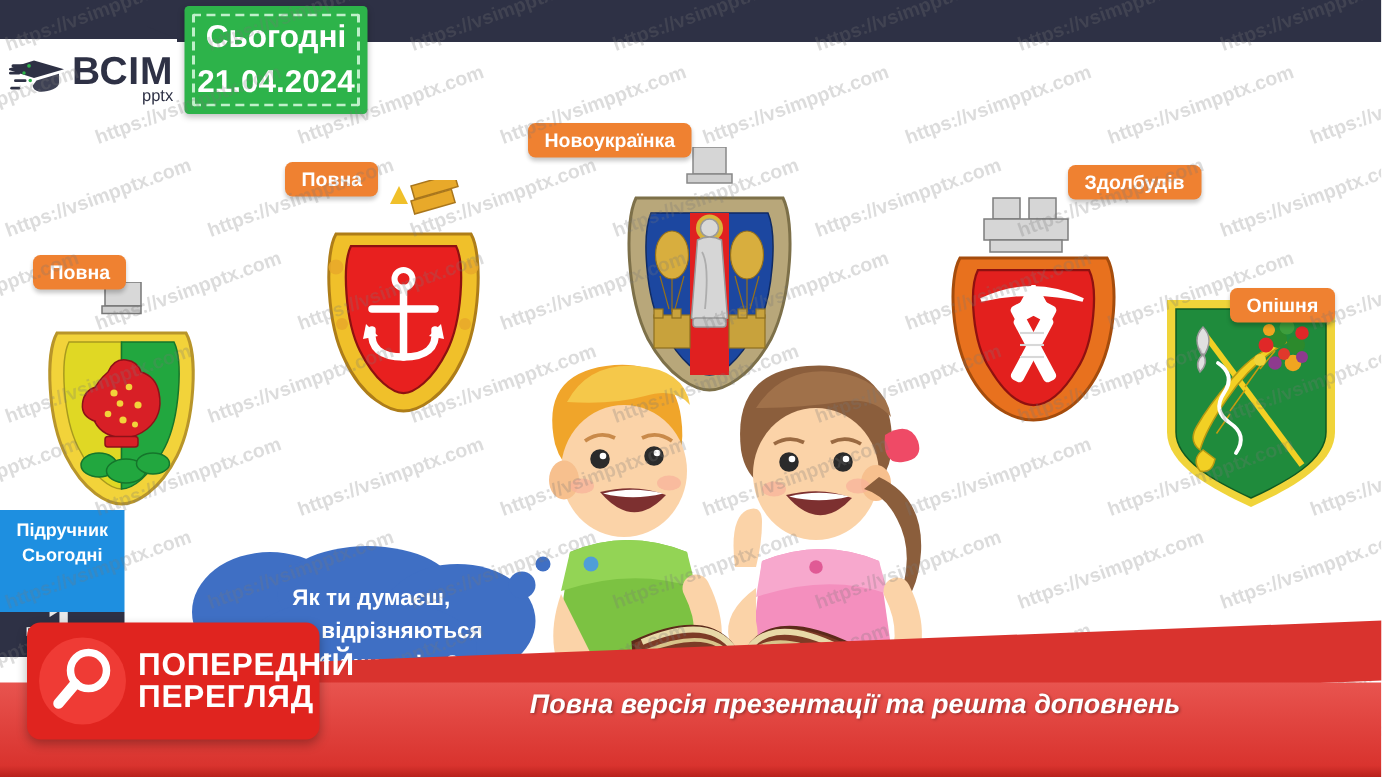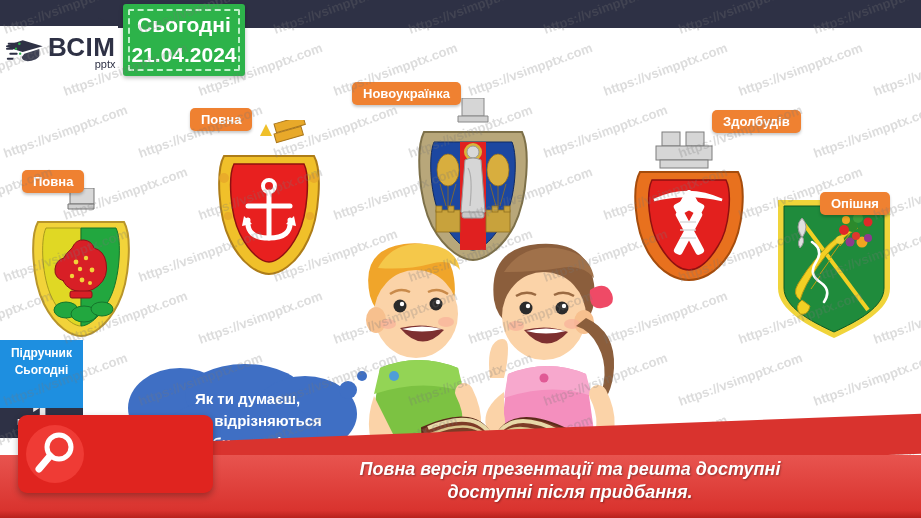--- a/index.html
+++ b/index.html
@@ -374,32 +374,35 @@
     <div class="l2">Сьогодні</div>
   </div>
   <div class="task-num">1</div>
   <div class="task-dark">
     <span>підручник</span>
   </div>
 
   <div class="banner-ribbon"></div>
   <div class="banner"></div>
   <div class="banner-txt">
-    <div>Повна версія презентації та решта доступні</div>
-    <div>доступні після придбання.</div>
+    <div>Повна версія презентації та решта доповнень</div>
   </div>
 
   <div class="stamp">
     <div class="stamp-circle">
       <svg viewBox="0 0 58 58" width="58" height="58">
         <g stroke="#fff" fill="none" stroke-width="5">
           <circle cx="33" cy="22" r="12"></circle>
           <line x1="24" y1="31" x2="13" y2="44" stroke-width="7" stroke-linecap="round"></line>
         </g>
       </svg>
+    </div>
+    <div class="stamp-txt">
+      <div>ПОПЕРЕДНІЙ</div>
+      <div>ПЕРЕГЛЯД</div>
     </div>
   </div>
 
   <div class="watermarks">
       <div class="wm" style="left: 0px; top: 0px;">https://vsimpptx.com</div>
       <div class="wm" style="left: 135px; top: 0px;">https://vsimpptx.com</div>
       <div class="wm" style="left: 270px; top: 0px;">https://vsimpptx.com</div>
       <div class="wm" style="left: 405px; top: 0px;">https://vsimpptx.com</div>
       <div class="wm" style="left: 540px; top: 0px;">https://vsimpptx.com</div>
       <div class="wm" style="left: 675px; top: 0px;">https://vsimpptx.com</div>

